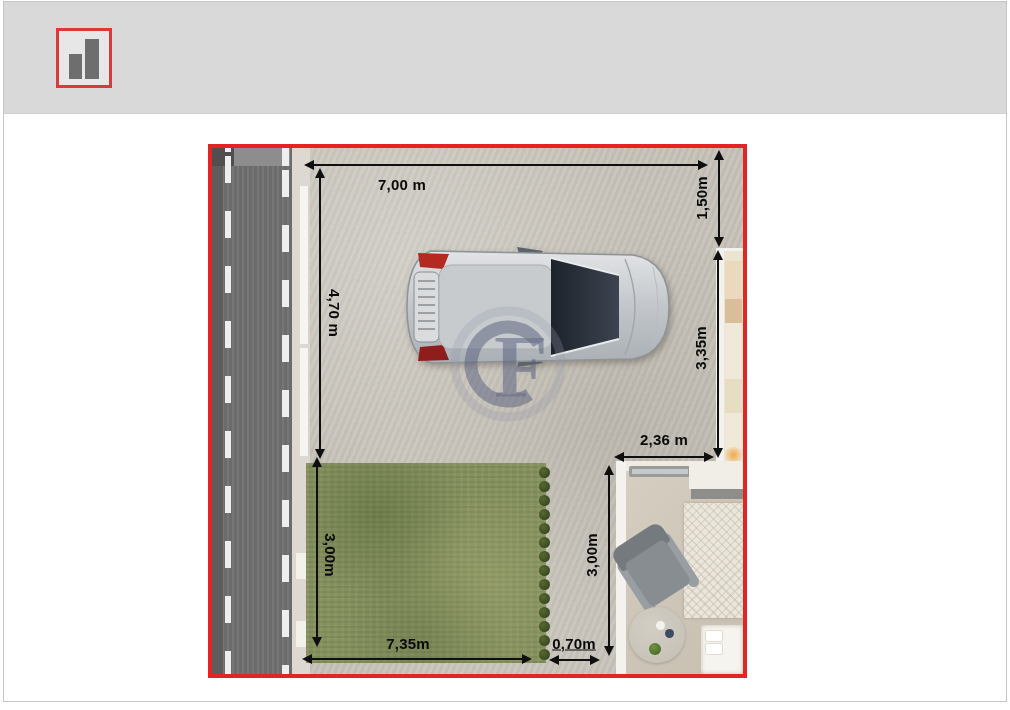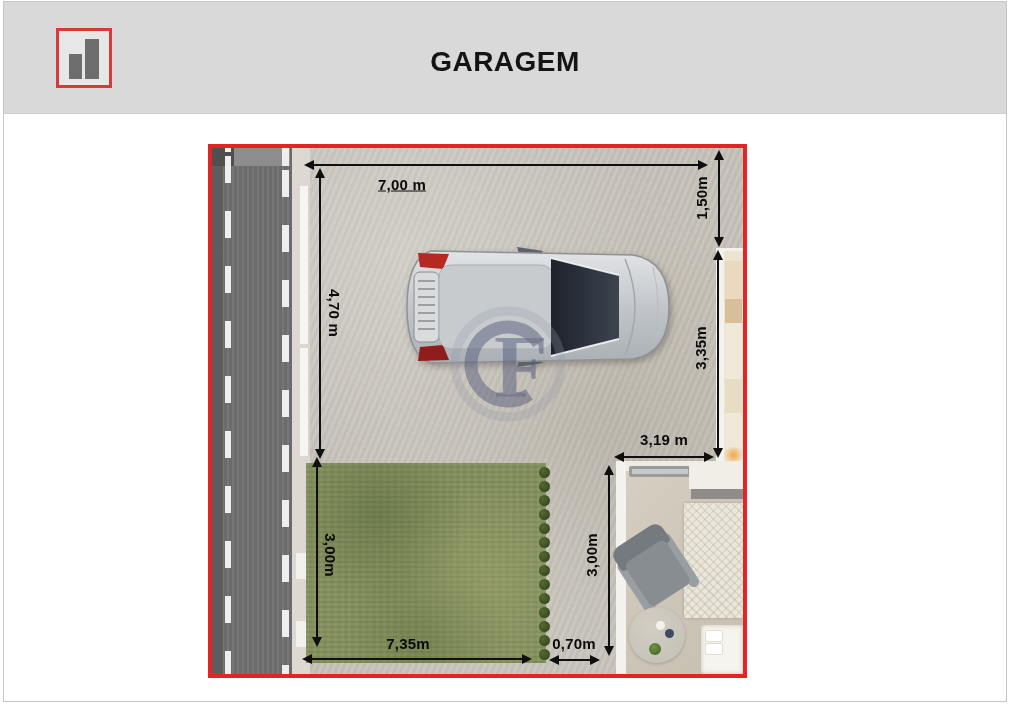--- a/index.html
+++ b/index.html
@@ -141,21 +141,20 @@
 </head>
 <body>
 
 <div class="slide">
 
   <div class="header">
     <div class="logo-box">
       <span class="logo-bar small"></span>
       <span class="logo-bar tall"></span>
     </div>
-    <div class="page-title">GARAGEM</div>
   </div>
 
   <div class="plan">
 
     <div class="concrete"></div>
 
     <div class="road">
       <div class="road-edge"></div>
       <div class="road-block-dark"></div>
       <div class="road-block-gray"></div>
@@ -254,40 +253,40 @@
       <path d="M252,22 Q262,62 252,102" stroke="#b9bdc0" stroke-width="1" fill="none"></path>
     </svg>
 
     <svg class="watermark" width="120" height="120" viewBox="0 0 120 120">
       <circle cx="60" cy="60" r="53" fill="none" stroke="rgba(150,152,170,0.35)" stroke-width="9"></circle>
       <circle cx="60" cy="60" r="37" fill="none" stroke="rgba(84,90,122,0.60)" stroke-width="13" stroke-dasharray="175 58" transform="rotate(55 60 60)"></circle>
       <text x="46" y="92" font-family="Liberation Serif, serif" font-weight="bold" font-size="88" fill="rgba(84,90,122,0.62)">F</text>
     </svg>
 
     <div class="dh" style="left:94px; top:16px; width:400px;"></div>
-    <div class="dlabel" style="left:190px; top:36px;text-decoration:underline;">7,00 m</div>
+    <div class="dlabel" style="left:190px; top:36px;">7,00 m</div>
 
     <div class="dv" style="left:506px; top:4px; height:93px;"></div>
     <div class="dlabel rccw" style="left:489px; top:50px;">1,50m</div>
 
     <div class="dv" style="left:107px; top:22px; height:287px;"></div>
     <div class="dlabel rcw" style="left:122px; top:165px;">4,70 m</div>
 
     <div class="dv" style="left:505px; top:104px; height:204px;"></div>
     <div class="dlabel rccw" style="left:488px; top:200px;">3,35m</div>
 
     <div class="dh" style="left:404px; top:308px; width:96px;"></div>
-    <div class="dlabel" style="left:452px; top:291px;">3,19 m</div>
+    <div class="dlabel" style="left:452px; top:291px;">2,36 m</div>
 
     <div class="dv" style="left:104px; top:311px; height:186px;"></div>
     <div class="dlabel rcw" style="left:118px; top:407px;">3,00m</div>
 
     <div class="dh" style="left:92px; top:510px; width:226px;"></div>
     <div class="dlabel" style="left:196px; top:495px;">7,35m</div>
 
     <div class="dh" style="left:339px; top:511px; width:47px;"></div>
-    <div class="dlabel" style="left:362px; top:495px;">0,70m</div>
+    <div class="dlabel" style="left:362px; top:495px;text-decoration:underline;">0,70m</div>
 
     <div class="dv" style="left:396px; top:319px; height:187px;"></div>
     <div class="dlabel rccw" style="left:379px; top:407px;">3,00m</div>
 
   </div>
 </div>
 
 </body></html>

